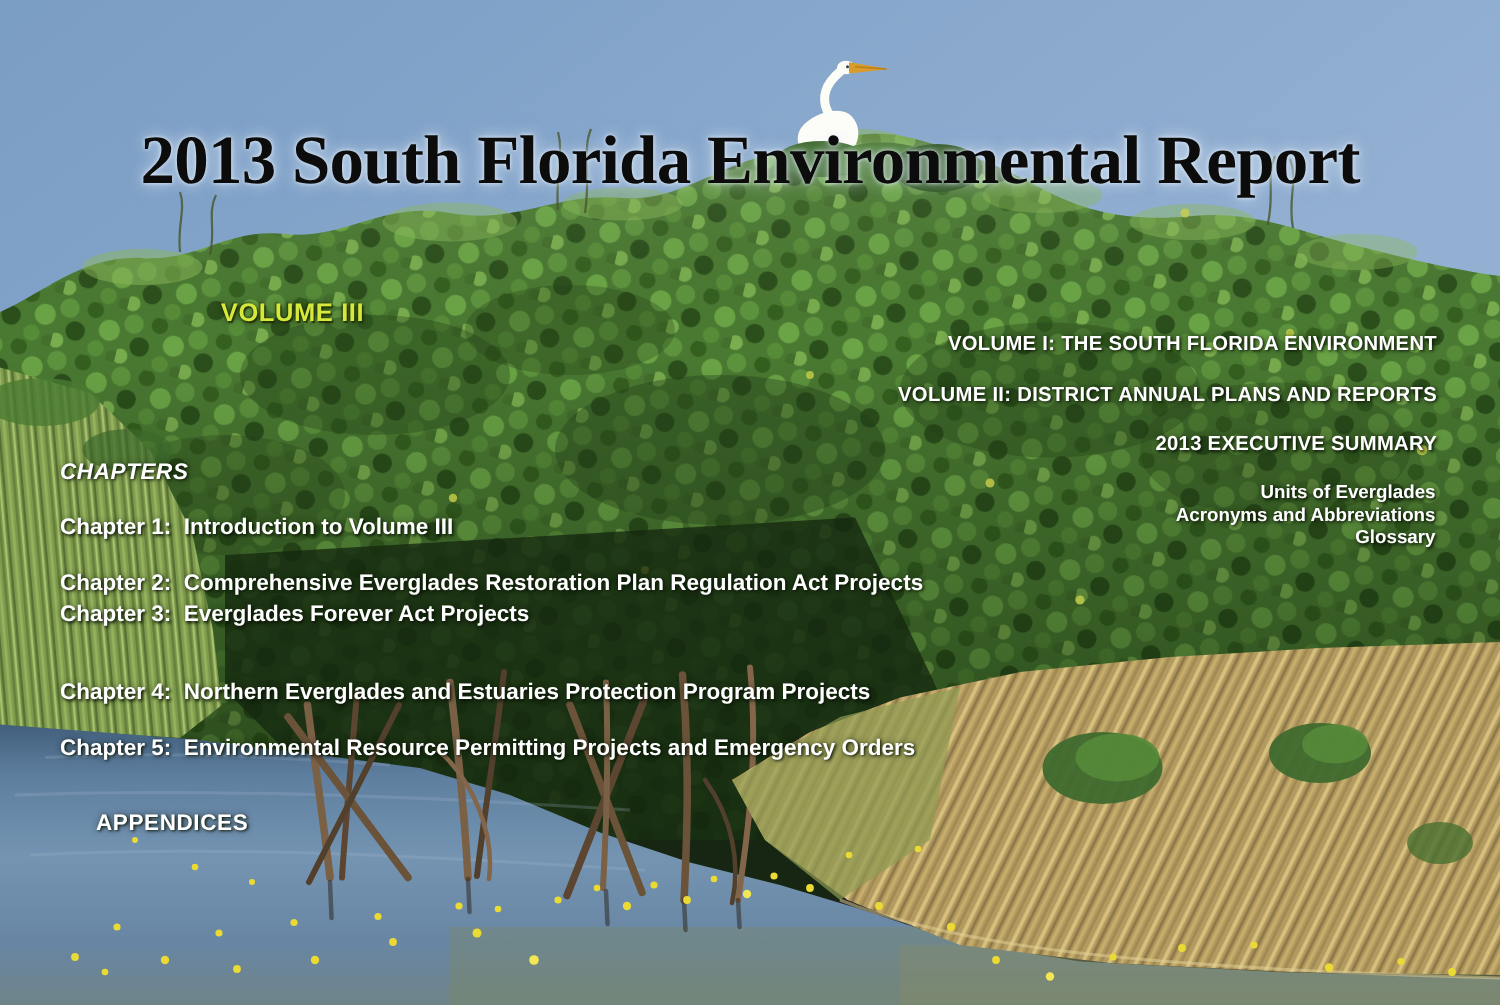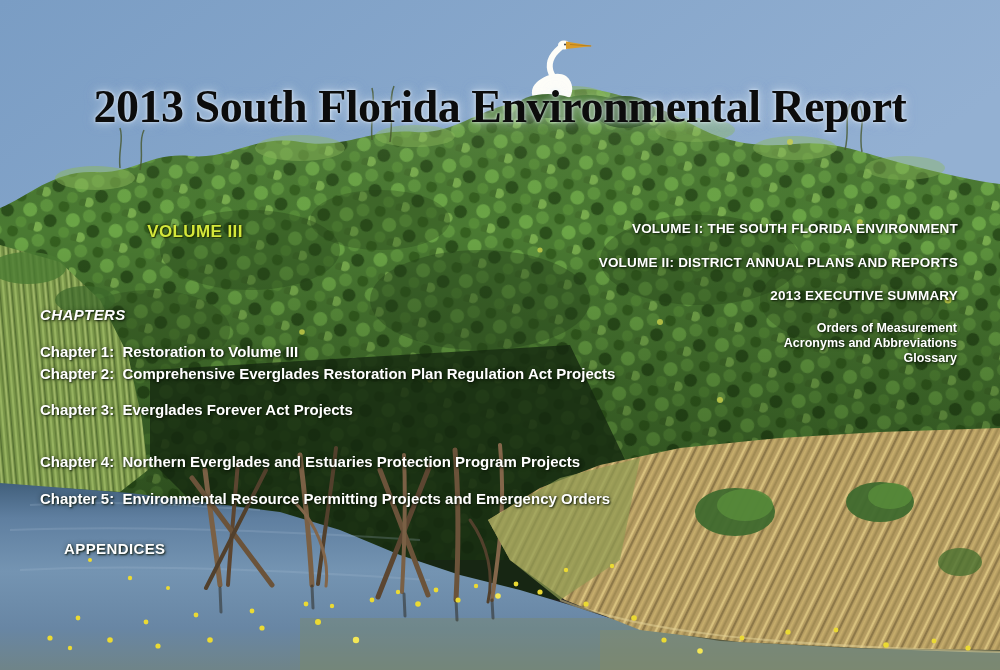--- a/index.html
+++ b/index.html
@@ -9,21 +9,21 @@
     -webkit-user-select:none;user-select:none;
   }
   #bg{position:absolute;left:0;top:0;width:1000px;height:670px;display:block;}
   .ovl{position:absolute;z-index:5;}
   .report-title{
     left:0;top:82px;width:1000px;text-align:center;
     font-family:"Liberation Serif",serif;font-weight:bold;
     font-size:46px;line-height:50px;letter-spacing:-0.5px;color:#0c0c0c;
     text-shadow:0 0 3px rgba(235,245,255,.9),0 0 9px rgba(235,245,255,.5),0 0 14px rgba(225,238,250,.35);
   }
-  .vol3-box{left:38px;top:199px;width:314px;text-align:center;margin-top:23px;}
+  .vol3-box{left:38px;top:199px;width:314px;text-align:center;}
   .vol3-label{
     font-size:17px;line-height:19px;font-weight:bold;color:#d5e83b;letter-spacing:.4px;
     text-shadow:1px 1px 1px rgba(32,46,0,.95),-1px -1px 1px rgba(32,46,0,.6),0 0 5px rgba(0,0,0,.45);
   }
   .vol3-title{
     margin-top:4px;font-size:22px;line-height:25px;font-weight:bold;color:#d5e83b;letter-spacing:.4px;
     text-shadow:1px 1px 2px rgba(32,46,0,.95),-1px -1px 1px rgba(32,46,0,.6),0 0 6px rgba(0,0,0,.5);
   }
   .wtxt{
     color:#ffffff;font-weight:bold;white-space:pre-wrap;
@@ -248,26 +248,26 @@
   <div class="ovl report-title">2013 South Florida Environmental Report</div>
 
   <div class="ovl vol3-box">
     <div class="vol3-label">VOLUME III</div>
   </div>
 
   <div class="ovl wtxt rlink" style="top:221px;">VOLUME I: THE SOUTH FLORIDA ENVIRONMENT</div>
   <div class="ovl wtxt rlink" style="top:255px;">VOLUME II: DISTRICT ANNUAL PLANS AND REPORTS</div>
   <div class="ovl wtxt rlink" style="top:288px;">2013 EXECUTIVE SUMMARY</div>
 
-  <div class="ovl wtxt rlink-sm" style="top:321px;">Orders of Measurement</div>
+  <div class="ovl wtxt rlink-sm" style="top:321px;">Units of Everglades</div>
   <div class="ovl wtxt rlink-sm" style="top:336px;">Acronyms and Abbreviations</div>
   <div class="ovl wtxt rlink-sm" style="top:351px;">Glossary</div>
 
   <div class="ovl wtxt heading-left" style="top:306px;font-style:italic;">CHAPTERS</div>
 
-  <div class="ovl wtxt chapter" style="top:342px;">Chapter 1:  Restoration to Volume III</div>
-  <div class="ovl wtxt chapter" style="top:364px;">Chapter 2:  Comprehensive Everglades Restoration Plan Regulation Act Projects</div>
+  <div class="ovl wtxt chapter" style="top:342px;">Chapter 1:  Introduction to Volume III</div>
+  <div class="ovl wtxt chapter" style="top:379px;">Chapter 2:  Comprehensive Everglades Restoration Plan Regulation Act Projects</div>
   <div class="ovl wtxt chapter" style="top:400px;">Chapter 3:  Everglades Forever Act Projects</div>
   <div class="ovl wtxt chapter" style="top:452px;">Chapter 4:  Northern Everglades and Estuaries Protection Program Projects</div>
   <div class="ovl wtxt chapter" style="top:489px;">Chapter 5:  Environmental Resource Permitting Projects and Emergency Orders</div>
 
   <div class="ovl wtxt heading-left appendices" style="top:540px;margin-left:24px;">APPENDICES</div>
 </div>
 
 </body></html>

